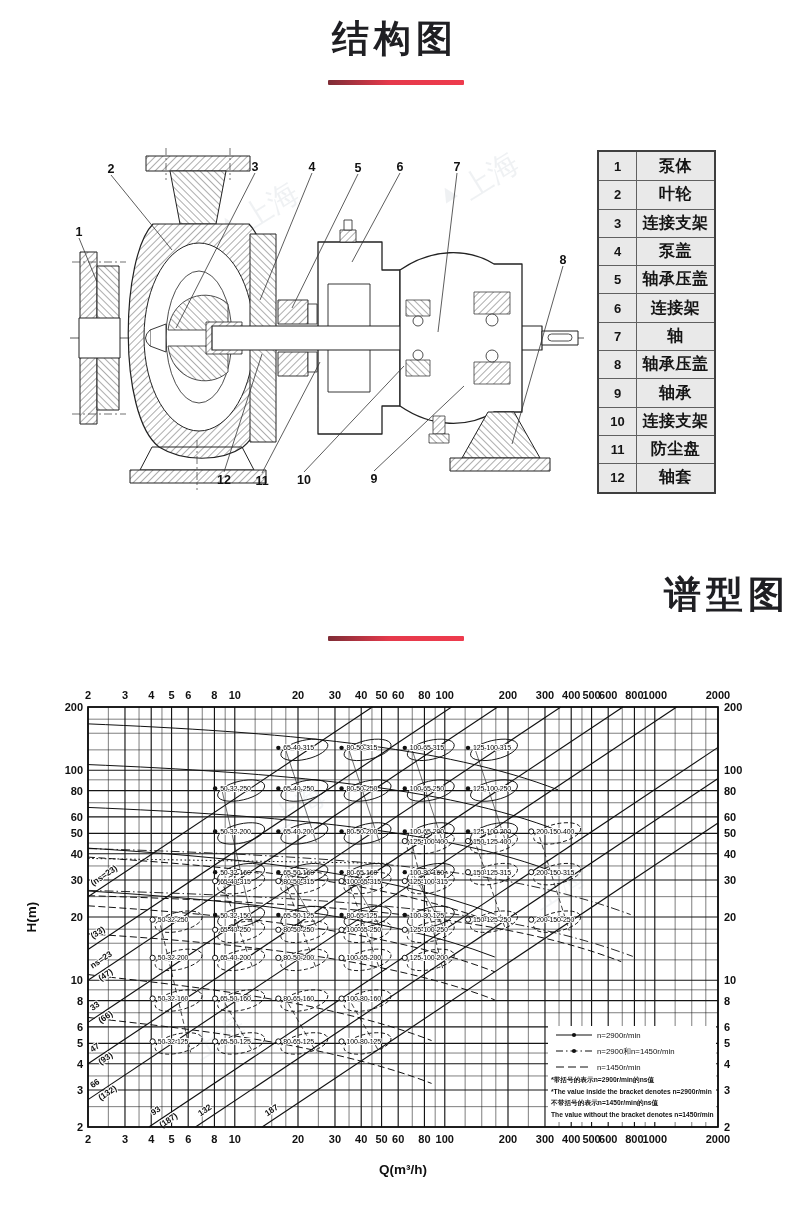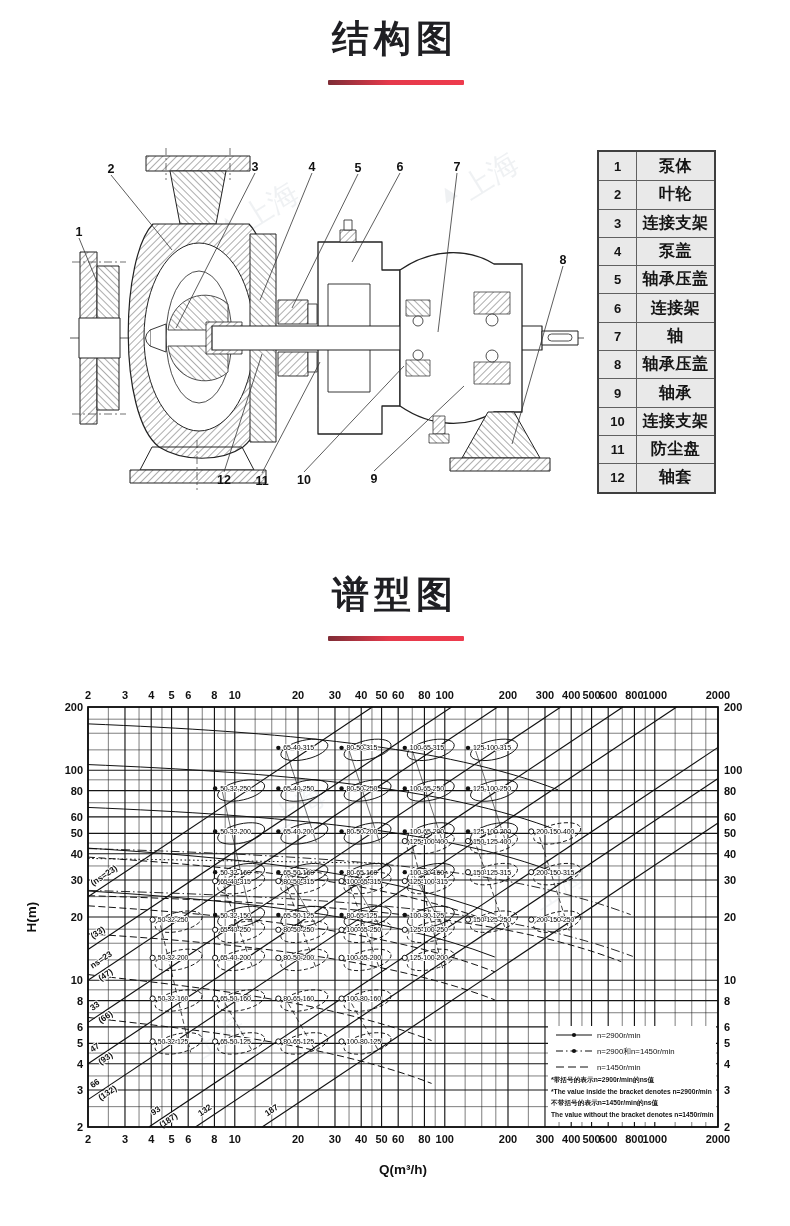--- a/index.html
+++ b/index.html
@@ -1,20 +1,20 @@
 <!DOCTYPE html>
 <html><head>
 <meta charset="utf-8">
 <style>
   html,body{margin:0;padding:0;background:#fff;}
   .page{position:relative;width:790px;height:1226px;background:#ffffff;overflow:hidden;
         font-family:"Liberation Sans",sans-serif;}
   .sec-title{position:absolute;left:0;width:790px;text-align:center;font-size:37px;font-weight:bold;
              color:#1f1f23;letter-spacing:5px;}
-  #title1{top:14px;} #title2{top:570px;}
+  #title1{top:14px;} #title2{top:570px;text-align:right;}
   .title-bar{position:absolute;left:328px;width:136px;height:5px;border-radius:1px;
              background:linear-gradient(90deg,#7e2d36 0%,#e5394b 45%,#ee3b4d 100%);}
   #bar1{top:80px;} #bar2{top:636px;}
   svg text{font-family:"Liberation Sans",sans-serif;}
   
   .ptable{position:absolute;left:597px;top:150px;width:119px;border:2px solid #3f3f3f;background:#e9e9e9;
           box-sizing:border-box;}
   .prow{display:flex;height:28.3px;box-sizing:border-box;}
   .prow + .prow{border-top:1px solid #606060;}
   .pno{width:37px;border-right:1.5px solid #606060;display:flex;align-items:center;justify-content:center;

